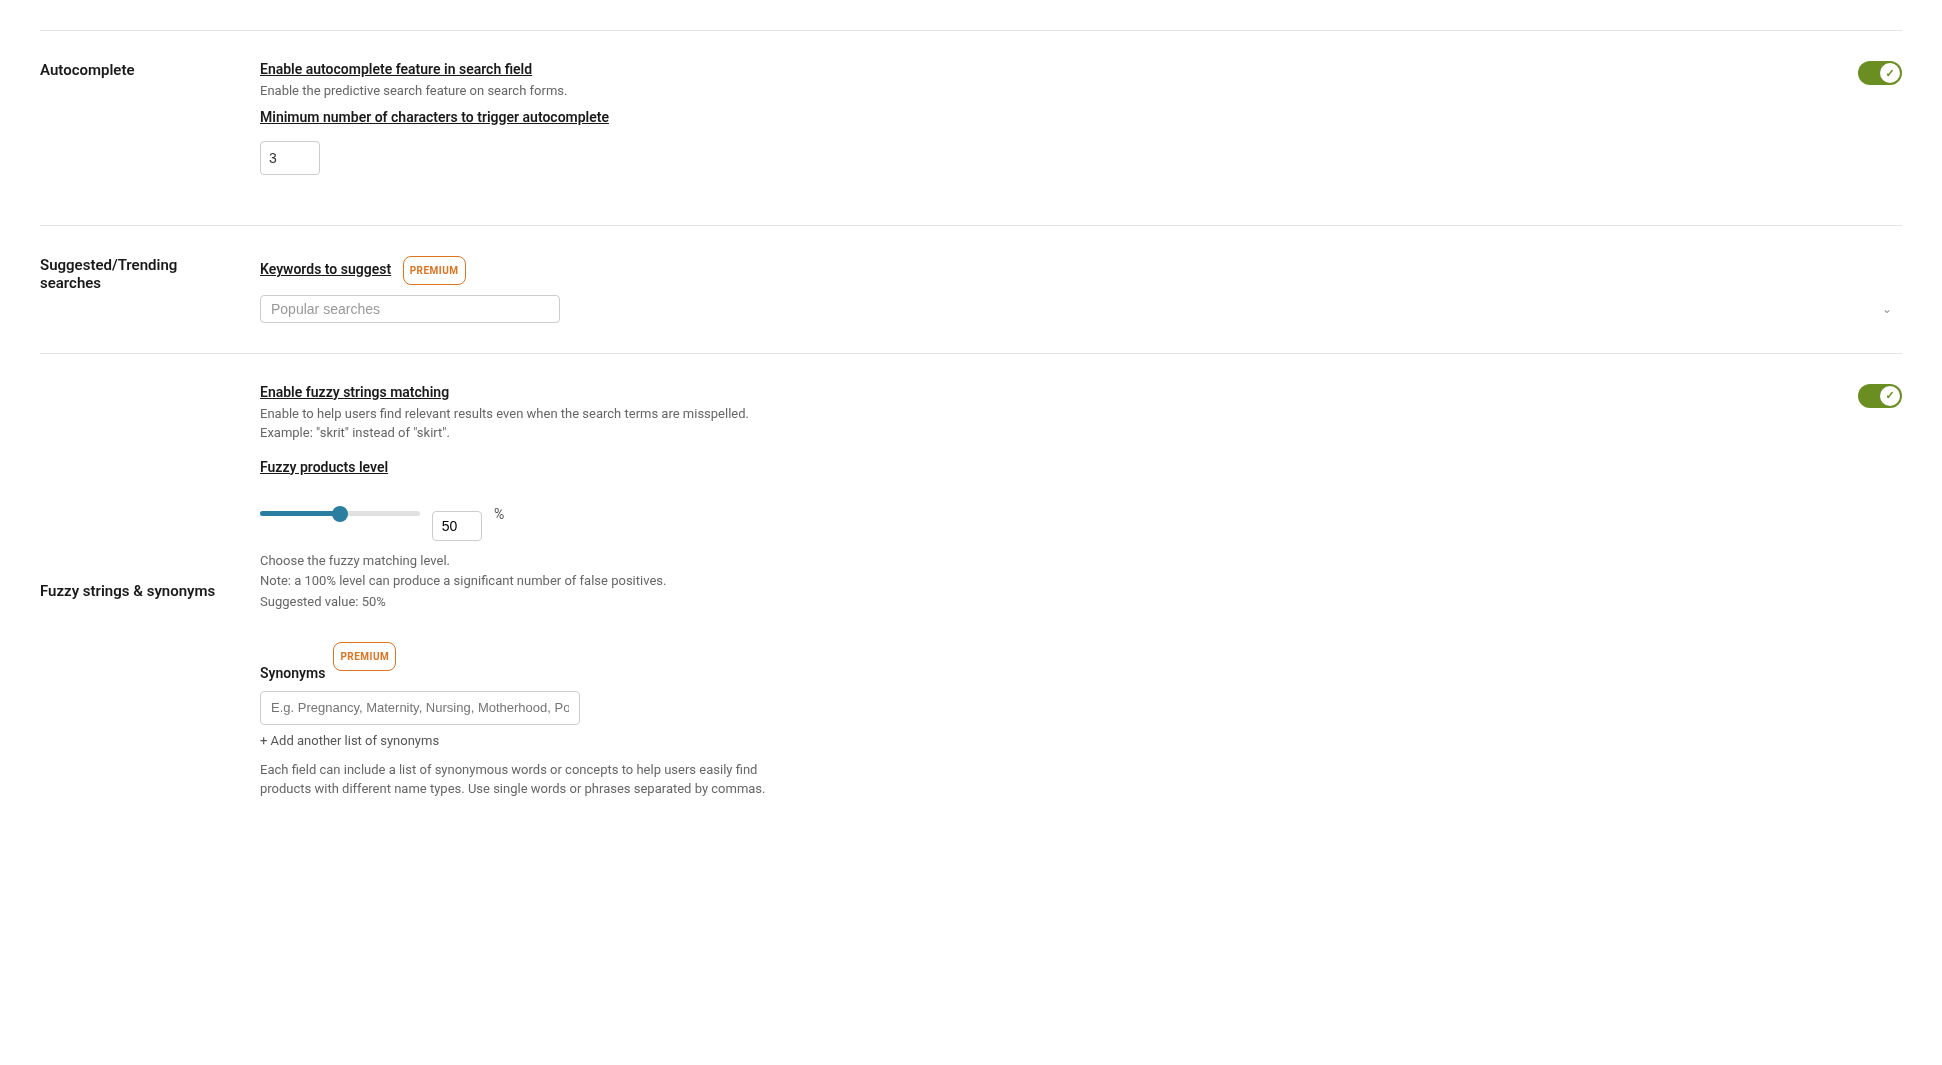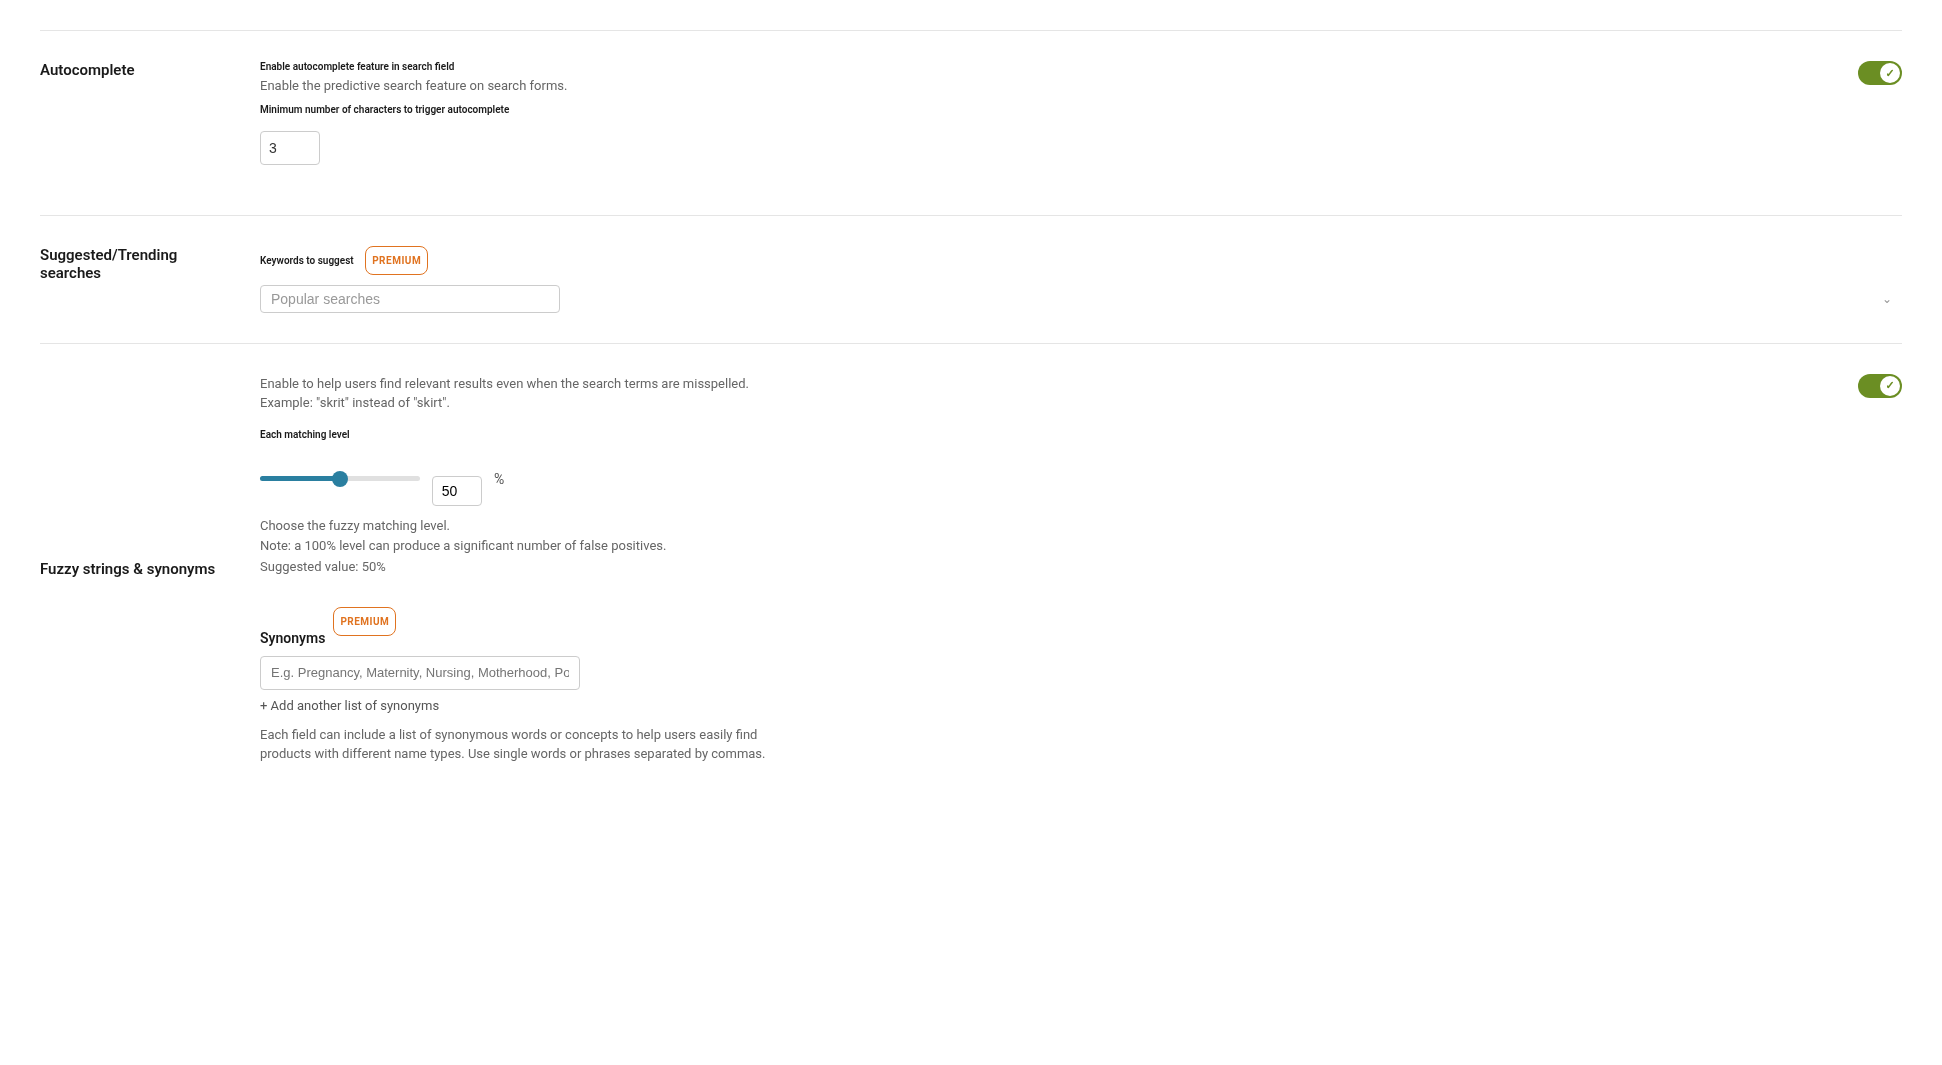--- a/index.html
+++ b/index.html
@@ -66,24 +66,25 @@
     }
 
     .setting-row {
       display: flex;
       align-items: flex-start;
       justify-content: space-between;
       margin-bottom: 8px;
     }
 
     .setting-title {
-      font-size: 10px;
+      font-size: 14px;
       font-weight: 600;
       color: #1a1a1a;
       margin-bottom: 4px;
+      text-decoration: underline;
     }
 
     .setting-description {
       font-size: 13px;
       color: #666;
       line-height: 1.5;
     }
 
     
     .toggle-switch {
@@ -367,35 +368,36 @@
   </div>
 
   <div class="section" style="border-bottom: none; align-items: center;">
     <div class="section-label-col">
       <span class="section-label">Fuzzy strings &amp; synonyms</span>
     </div>
     <div class="section-content-col">
 
       <div class="setting-row">
         <div class="setting-block-inner">
+          <div class="setting-title">Enable fuzzy strings matching</div>
           <div class="setting-description">
             <span>Enable to help users find relevant results even when the search terms are misspelled.</span><br>
             <span>Example: "skrit" instead of "skirt".</span>
           </div>
         </div>
         <label class="toggle-switch">
           <input type="checkbox" checked="" style="">
           <span class="toggle-track">
             <span class="toggle-thumb"></span>
           </span>
         </label>
       </div>
 
       <div class="setting-block" style="margin-top: 16px;">
-        <div class="setting-title">Each matching level</div>
+        <div class="setting-title">Fuzzy products level</div>
         <div class="slider-row">
           <div class="slider-container">
             <div class="slider-track">
               <div class="slider-fill"></div>
               <div class="slider-thumb"></div>
             </div>
           </div>
           <input type="number" class="percent-input" value="50" style="">
           <span class="percent-symbol">%</span>
         </div>

